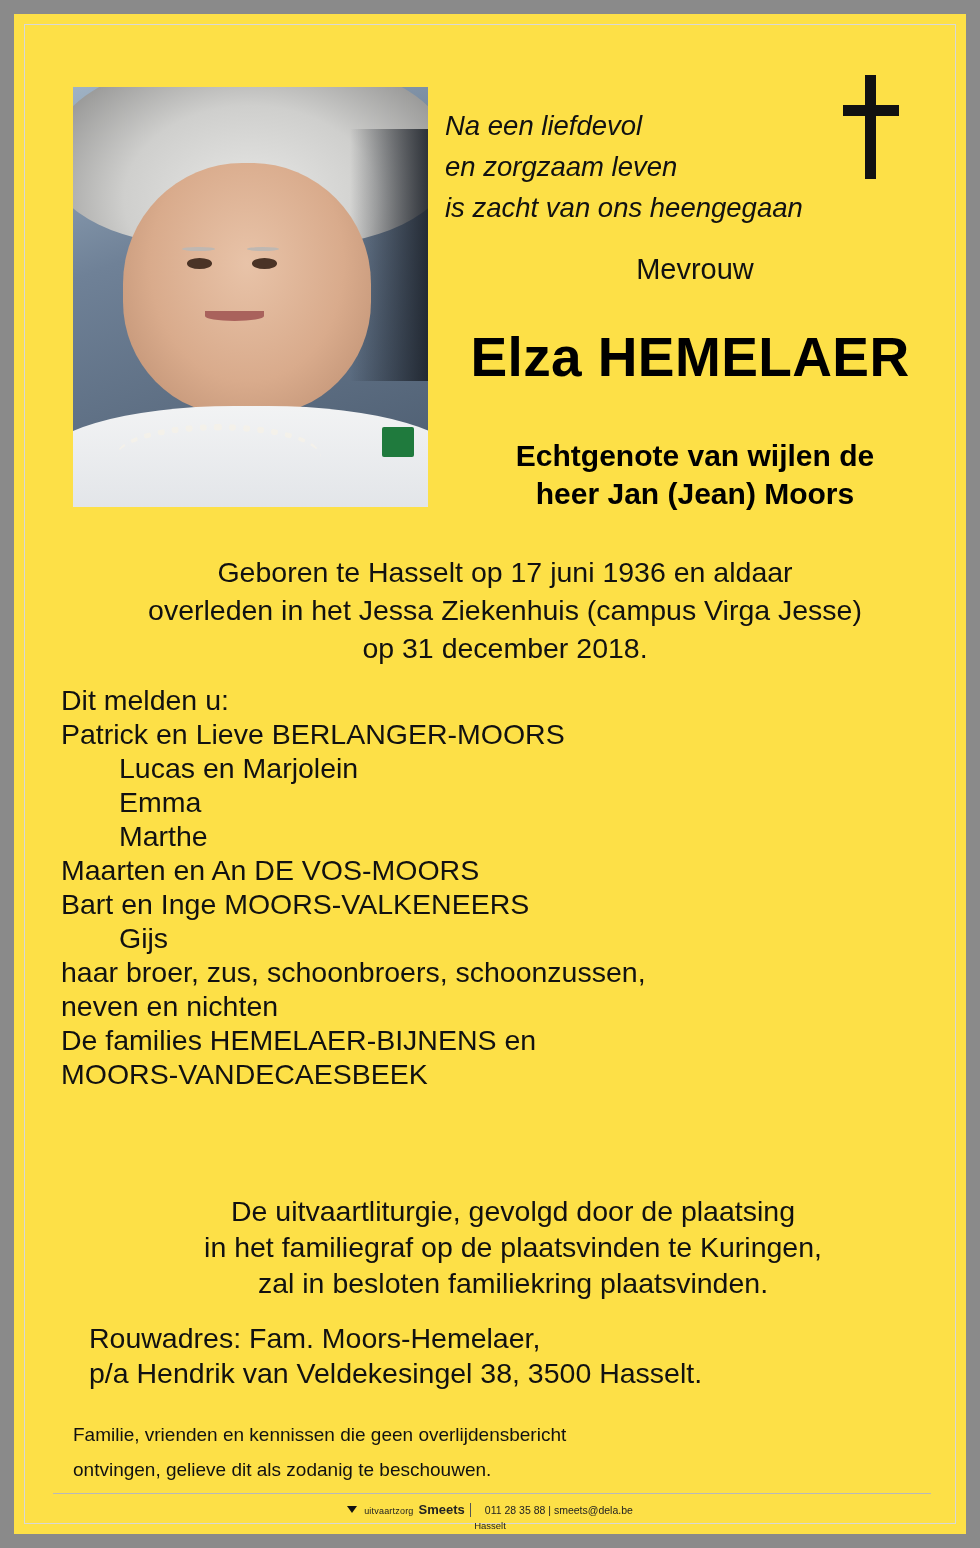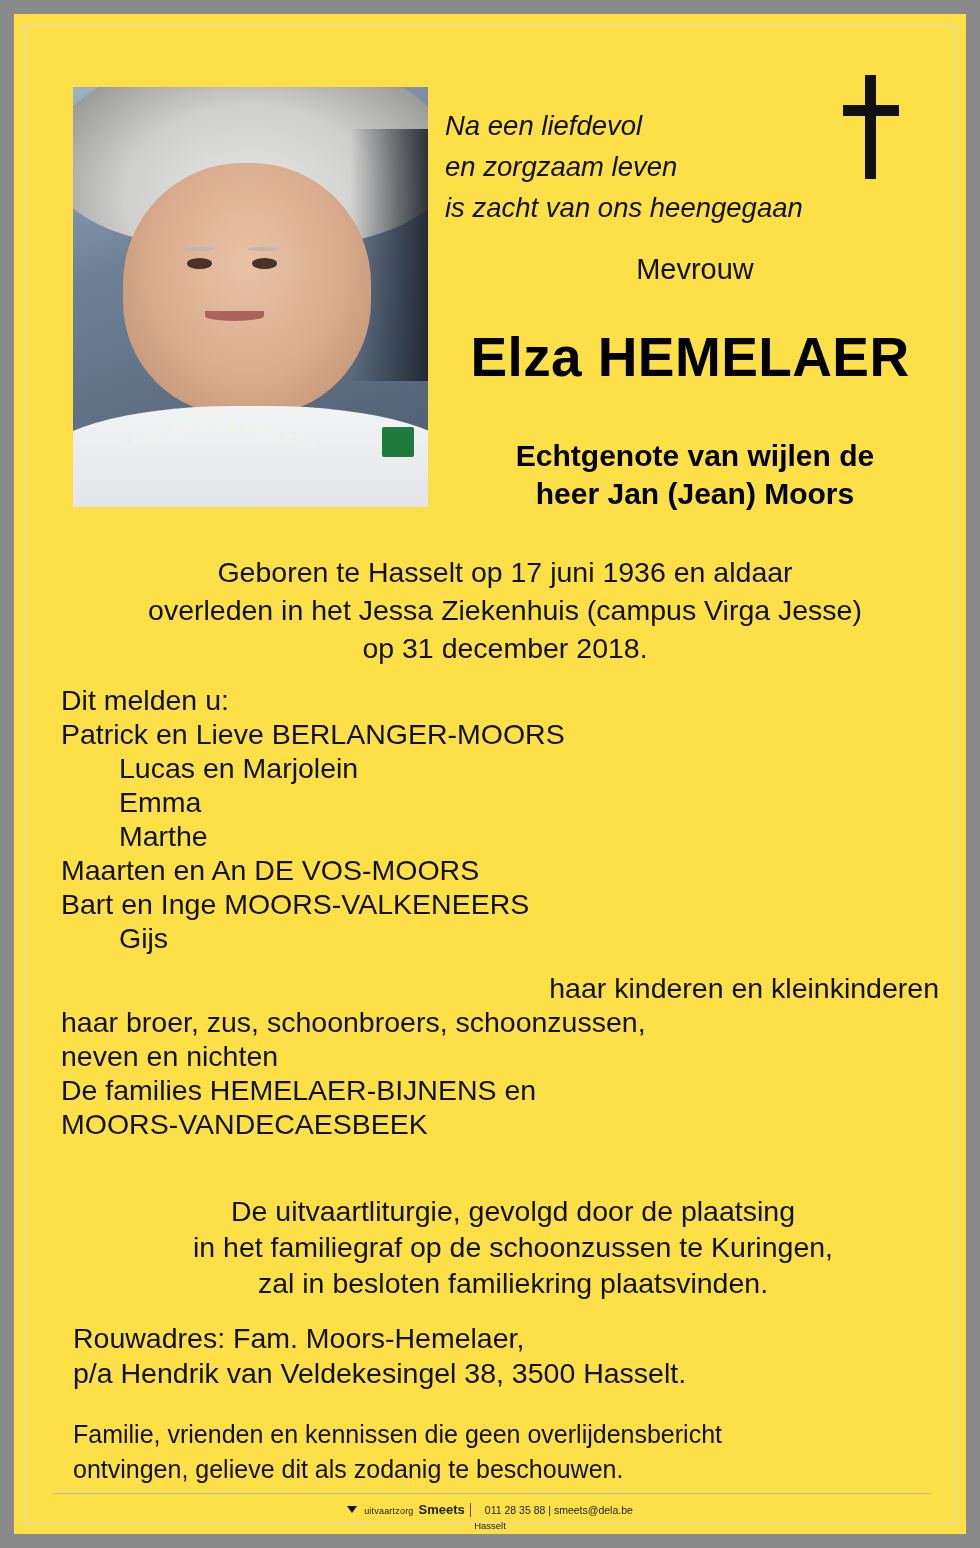--- a/index.html
+++ b/index.html
@@ -228,32 +228,32 @@
     position: absolute;
     left: 48px;
     top: 1168px;
     width: 880px;
     text-align: center;
     font-size: 28.5px;
     line-height: 36px;
   }
   .address {
     position: absolute;
-    left: 48px;
+    left: 64px;
     top: 1296px;
     width: 880px;
     font-size: 28.5px;
     line-height: 35px;
   }
   .notice {
     position: absolute;
     left: 48px;
     top: 1392px;
     width: 890px;
-    font-size: 25px;
+    font-size: 19px;
     line-height: 35px;
   }
 
   .rule {
     position: absolute;
     left: 28px;
     top: 1468px;
     width: 878px;
     height: 1px;
     background: #b9b9b9;
@@ -354,30 +354,29 @@
 
     <div class="announce">
       <div class="line">Dit melden u:</div>
       <div class="line">Patrick en Lieve BERLANGER-MOORS</div>
       <div class="line indent">Lucas en Marjolein</div>
       <div class="line indent">Emma</div>
       <div class="line indent">Marthe</div>
       <div class="line">Maarten en An DE VOS-MOORS</div>
       <div class="line">Bart en Inge MOORS-VALKENEERS</div>
       <div class="line indent">Gijs</div>
-      <div class="line right">haar kinderen en kleinkinderen</div>
       <div class="line">haar broer, zus, schoonbroers, schoonzussen,</div>
       <div class="line">neven en nichten</div>
       <div class="line">De families HEMELAER-BIJNENS en</div>
       <div class="line">MOORS-VANDECAESBEEK</div>
     </div>
 
     <div class="liturgy">
       <div>De uitvaartliturgie, gevolgd door de plaatsing</div>
-      <div>in het familiegraf op de schoonzussen te Kuringen,</div>
+      <div>in het familiegraf op de plaatsvinden te Kuringen,</div>
       <div>zal in besloten familiekring plaatsvinden.</div>
     </div>
 
     <div class="address">
       <div>Rouwadres: Fam. Moors-Hemelaer,</div>
       <div>p/a Hendrik van Veldekesingel 38, 3500 Hasselt.</div>
     </div>
 
     <div class="notice">
       <div>Familie, vrienden en kennissen die geen overlijdensbericht</div>

